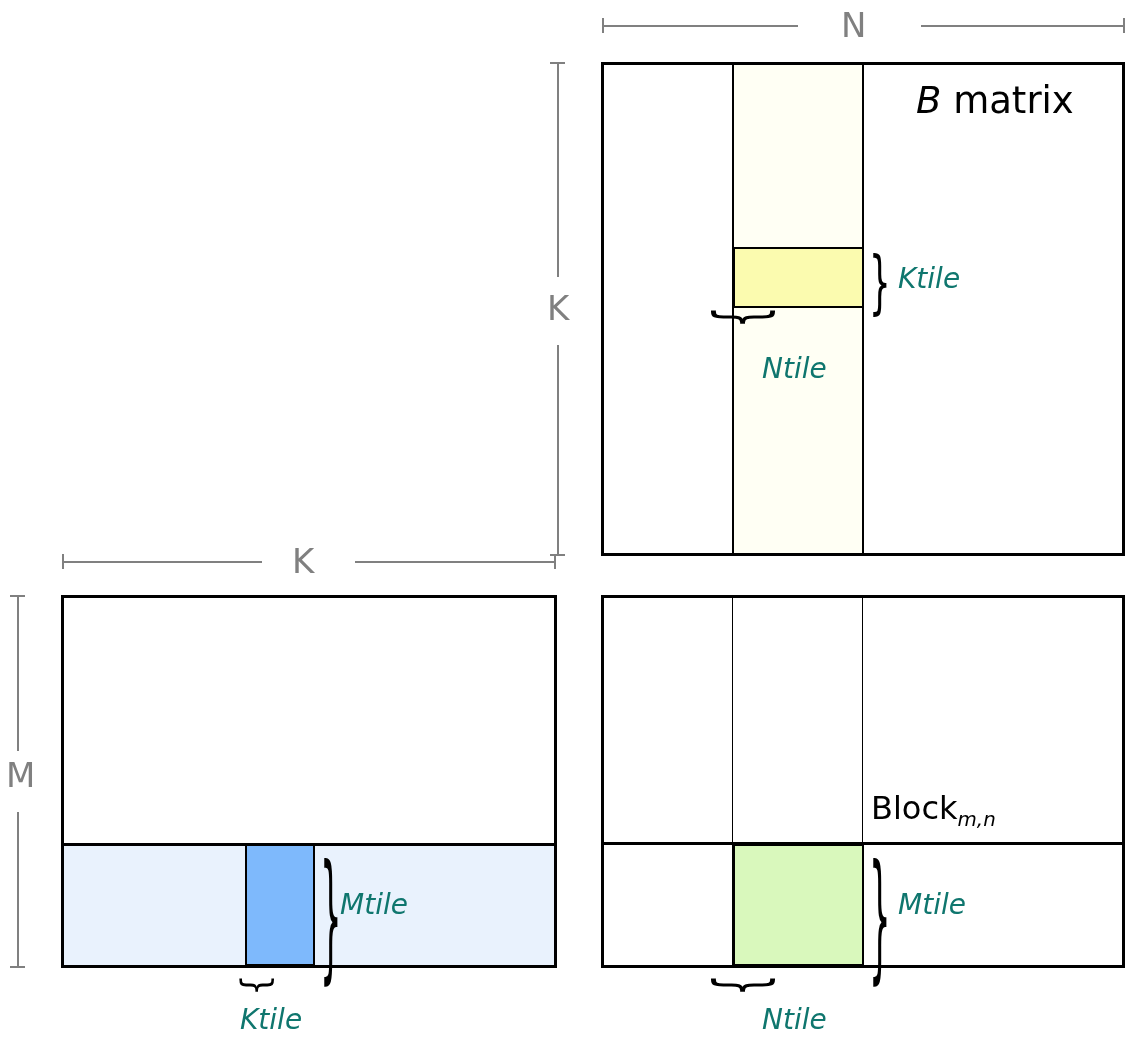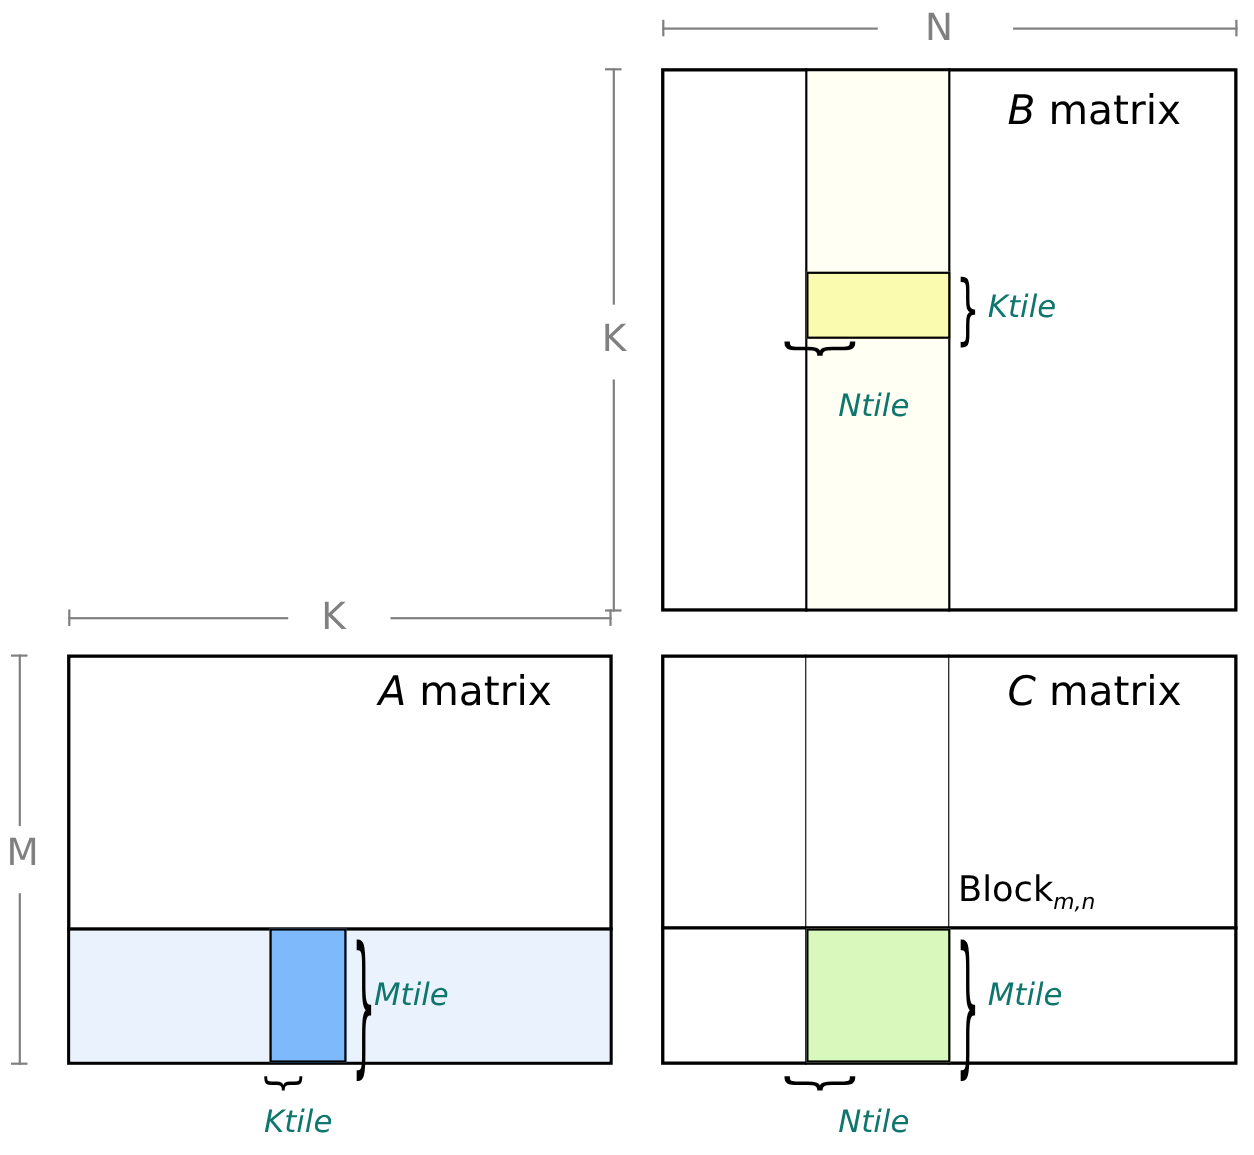--- a/index.html
+++ b/index.html
@@ -189,23 +189,20 @@
   <div class="dim-cap-h" style="left:10px; top:966px;"></div>
   <div class="dim-label" style="left:6px; top:758px;">M</div>
 
   <div class="matrix-box" style="left:61px; top:595px; width:496px; height:373px;"></div>
 
   <div class="strip" style="left:64px; top:846px; width:490px; height:119px; background:#E9F2FD;"></div>
   <div class="gridline-h" style="left:61px; top:843px; width:496px;"></div>
 
   <div class="tile" style="left:245px; top:844px; width:70px; height:122px; background:#7EB9FC;"></div>
 
-  <div class="matrix-title" style="left:344px; top:610px;">
-    <span class="mt-letter">A</span><span>&nbsp;</span><span class="mt-word">matrix</span>
-  </div>
 
   <div class="brace brace-v" style="left:320px; top:845px; font-size:34px;
               transform: scaleY(4.1);">
     <span>}</span>
   </div>
   <div class="brace-label" style="left:340px; top:891px;">Mtile</div>
 
   <div class="brace brace-h" style="left:248px; top:968px; font-size:34px;
               transform: rotate(90deg) scaleY(1.1);">
     <span>}</span>
@@ -214,23 +211,20 @@
 
   <div class="matrix-box" style="left:601px; top:595px; width:524px; height:373px;"></div>
 
   <div class="gridline-v" style="left:732px; top:595px; height:373px; width:1px; background:#000000;"></div>
   <div class="gridline-v" style="left:862px; top:595px; height:373px; width:1px; background:#000000;"></div>
 
   <div class="gridline-h" style="left:601px; top:842px; width:524px;"></div>
 
   <div class="tile" style="left:733px; top:844px; width:131px; height:122px; background:#D9F8BC;"></div>
 
-  <div class="matrix-title" style="left:916px; top:610px;">
-    <span class="mt-letter">C</span><span>&nbsp;</span><span class="mt-word">matrix</span>
-  </div>
 
   <div class="block-label" style="left:871px; top:792px;">
     <span>Block</span><sub>m,n</sub>
   </div>
 
   <div class="brace brace-v" style="left:869px; top:845px; font-size:34px;
               transform: scaleY(4.1);">
     <span>}</span>
   </div>
   <div class="brace-label" style="left:898px; top:891px;">Mtile</div>

